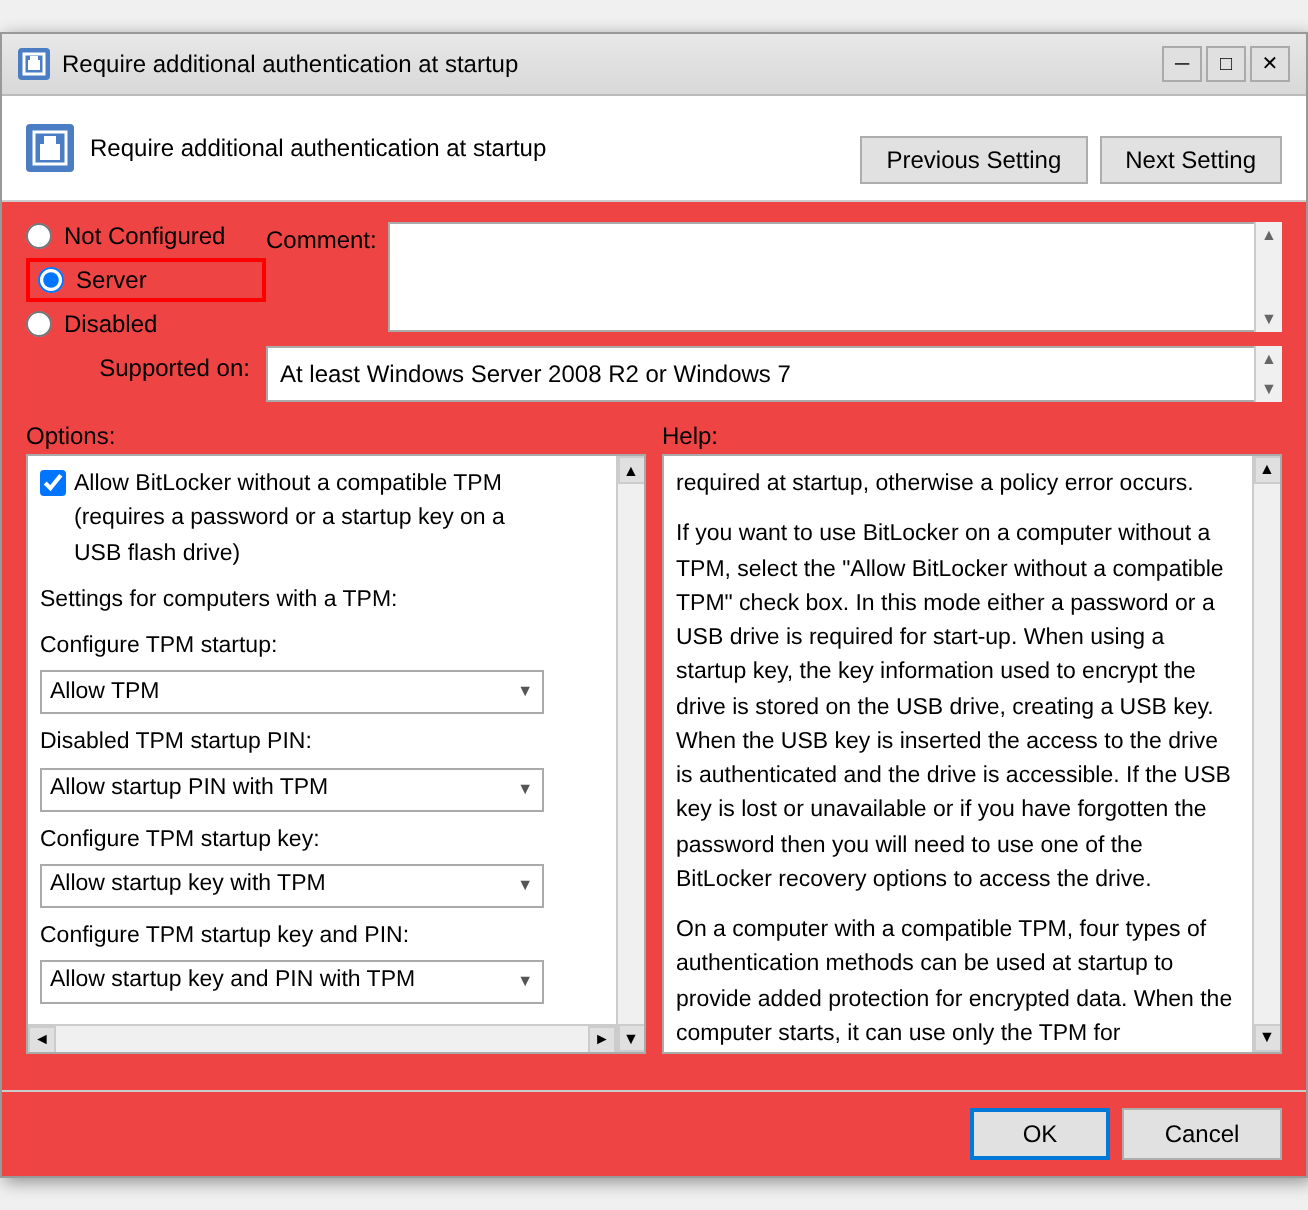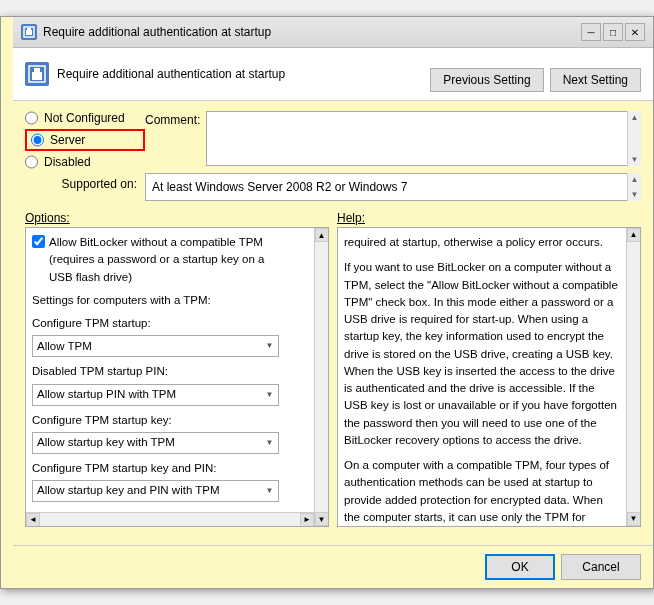--- a/index.html
+++ b/index.html
@@ -7,24 +7,23 @@
       font-family: 'Segoe UI', Tahoma, Geneva, Verdana, sans-serif;
       font-size: 12px;
       background: #f0f0f0;
       display: flex;
       justify-content: center;
       align-items: center;
       min-height: 100vh;
     }
     .dialog {
       width: 654px;
-      background: #fef9c3;
+      background: #ef4444;
       border: 1px solid #999;
       box-shadow: 2px 2px 8px rgba(0,0,0,0.4);
-      padding-left: 12px;
     }
     .title-bar {
       background: linear-gradient(to bottom, #e8e8e8, #d8d8d8);
       border-bottom: 1px solid #bbb;
       padding: 6px 8px;
       display: flex;
       align-items: center;
       gap: 6px;
     }
     .title-bar-icon {
@@ -369,21 +368,21 @@
         <div class="supported-box" style="padding-right:18px;">
           <span>At least Windows Server 2008 R2 or Windows 7</span>
         </div>
         <div style="position:absolute; right:0; top:0; bottom:0; width:14px; background:#f0f0f0; border-left:1px solid #ccc; display:flex; flex-direction:column; align-items:center; justify-content:space-between;">
           <span class="scroll-arrow">▲</span>
           <span class="scroll-arrow">▼</span>
         </div>
       </div>
     </div>
 
-    <div style="display:flex; gap:8px; margin-bottom:2px;text-decoration:underline;">
+    <div style="display:flex; gap:8px; margin-bottom:2px;">
       <div style="flex:1;">Options:</div>
       <div style="flex:1;">Help:</div>
     </div>
 
     <div class="options-help-row">
 
       <div class="options-panel">
         <div class="options-content">
           <div class="checkbox-row">
             <input type="checkbox" checked="" style="border: 1px solid red; margin-top: 1px;">

